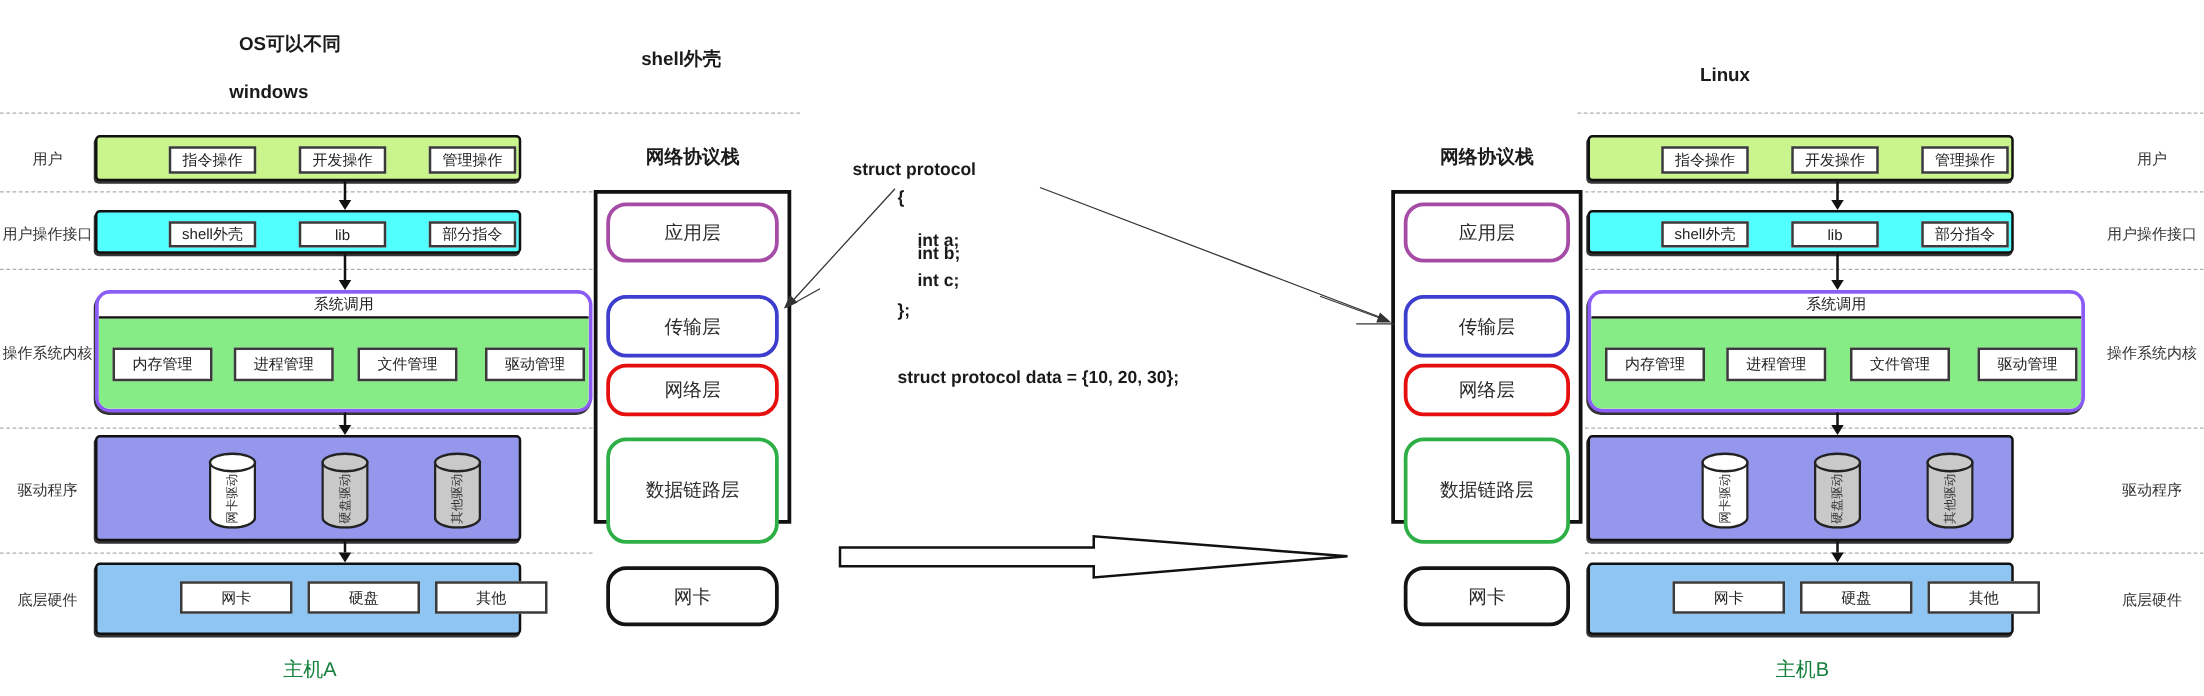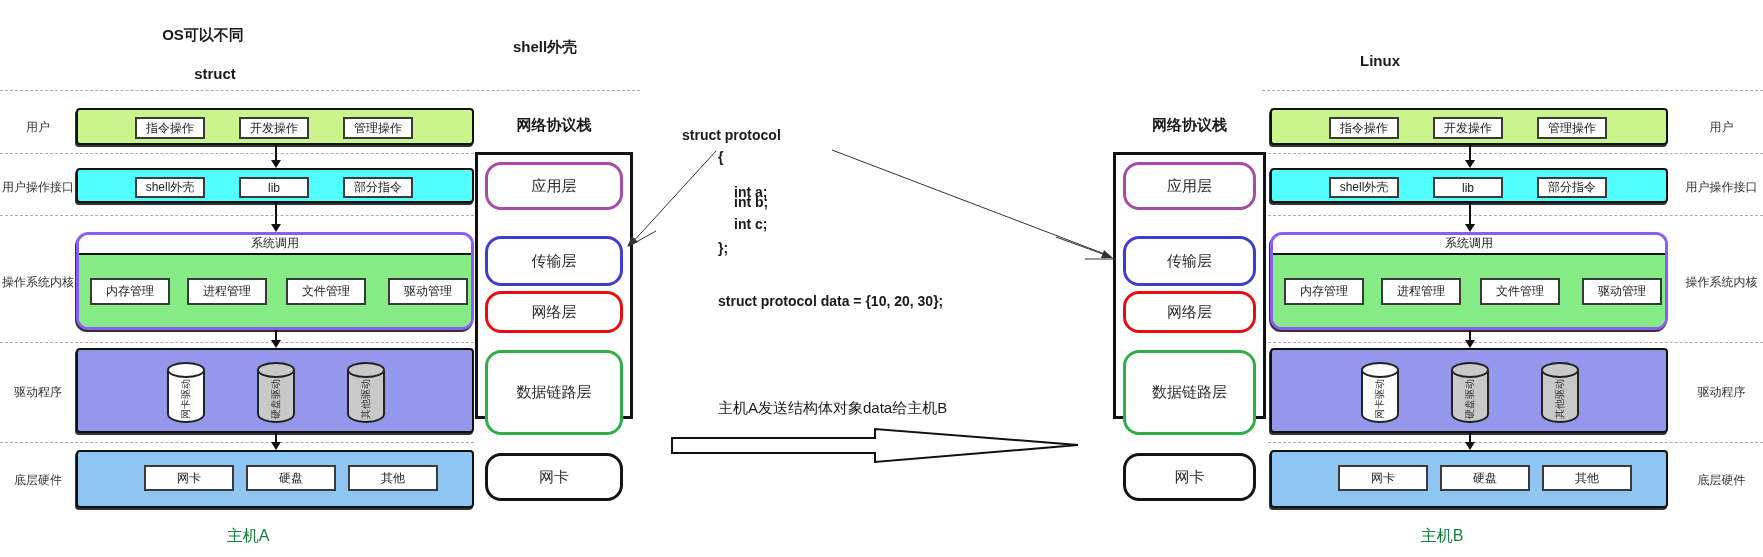--- a/index.html
+++ b/index.html
@@ -5,21 +5,21 @@
   html,body { margin:0; padding:0; background:#fff; }
   .canvas { position:relative; width:1763px; height:557px; background:#fff;
             font-family:"Liberation Sans","DejaVu Sans",sans-serif; color:#222; overflow:hidden; }
   .dash { position:absolute; height:0; border-top:1px dashed #adadad; z-index:0; }
   .title { position:absolute; font-size:15px; font-weight:600; text-align:center; color:#1a1a1a; z-index:4; white-space:nowrap; }
   .side-label { position:absolute; font-size:12px; color:#333; text-align:center; z-index:4; }
   .cn { position:absolute; font-size:15px; color:#1a1a1a; white-space:nowrap; z-index:4; }
   .code-line { position:absolute; font-size:14px; font-weight:600; color:#1a1a1a; white-space:pre; z-index:4; }
 
   .os-stack { position:absolute; top:108px; width:398px; height:440px; z-index:2; }
-  .bar { position:absolute; left:0; width:398px; border:2px solid #111; border-radius:4px;
+  .bar { position:absolute; left:0; width:341px; border:2px solid #111; border-radius:4px;
          box-sizing:border-box; box-shadow:-1px 2px 0 #333; }
   .bar.user   { top:0;     height:37px; }
   .bar.iface  { top:60px;  height:35px; }
   .bar.driver { top:240px; height:85px; }
   .bar.hw     { top:342px; height:58px; }
   .kernel { position:absolute; top:124px; left:0; width:398px; height:98px; background:#fff;
             border:3px solid #8b5cf6; border-radius:12px; box-sizing:border-box; overflow:hidden;
             box-shadow:-1px 2px 0 #333; }
   .kernel-header { height:18px; border-bottom:2px solid #111; text-align:center;
                    font-size:12px; line-height:17px; color:#222; background:#fff; }
@@ -58,22 +58,22 @@
   <div class="dash" style="top:90px;left:1262px;width:501px"></div>
   <div class="dash" style="top:153px;left:0;width:474px"></div>
   <div class="dash" style="top:153px;left:1268px;width:495px"></div>
   <div class="dash" style="top:215px;left:0;width:474px"></div>
   <div class="dash" style="top:215px;left:1268px;width:495px"></div>
   <div class="dash" style="top:342px;left:0;width:474px"></div>
   <div class="dash" style="top:342px;left:1268px;width:495px"></div>
   <div class="dash" style="top:442px;left:0;width:474px"></div>
   <div class="dash" style="top:442px;left:1268px;width:495px"></div>
 
-  <div class="title" style="left:118px;top:26px;width:170px">OS可以不同</div>
-  <div class="title" style="left:130px;top:65px;width:170px">struct</div>
+  <div class="title" style="left:147px;top:26px;width:170px">OS可以不同</div>
+  <div class="title" style="left:130px;top:65px;width:170px">windows</div>
   <div class="title" style="left:455px;top:38px;width:180px">shell外壳</div>
   <div class="title" style="left:1290px;top:52px;width:180px">Linux</div>
   <div class="title" style="left:475px;top:116px;width:158px">网络协议栈</div>
   <div class="title" style="left:1113px;top:116px;width:153px">网络协议栈</div>
 
   <div class="side-label" style="left:0;top:119px;width:76px">用户</div>
   <div class="side-label" style="left:0;top:179px;width:76px">用户操作接口</div>
   <div class="side-label" style="left:0;top:274px;width:76px">操作系统内核</div>
   <div class="side-label" style="left:0;top:384px;width:76px">驱动程序</div>
   <div class="side-label" style="left:0;top:472px;width:76px">底层硬件</div>
@@ -186,21 +186,20 @@
     <div class="host-label">主机B</div>
   </div>
 
   <div class="code-line" style="left:682px;top:127px">struct protocol</div>
   <div class="code-line" style="left:718px;top:149px">{</div>
   <div class="code-line" style="left:734px;top:184px">int a;</div>
   <div class="code-line" style="left:734px;top:194px">int b;</div>
   <div class="code-line" style="left:734px;top:216px">int c;</div>
   <div class="code-line" style="left:718px;top:240px">};</div>
   <div class="code-line" style="left:718px;top:293px">struct protocol data = {10, 20, 30};</div>
-  <div class="cn" style="left:718px;top:399px">主机A发送结构体对象data给主机B</div>
 
   <svg class="overlay" width="1763" height="557" viewBox="0 0 1763 557">
     <line x1="716" y1="151" x2="631" y2="244" stroke="#333" stroke-width="1"></line>
     <line x1="656" y1="231" x2="629" y2="246" stroke="#333" stroke-width="1"></line>
     <polygon points="627,247 632,236 638,242" fill="#333"></polygon>
     <line x1="832" y1="150" x2="1110" y2="256" stroke="#333" stroke-width="1"></line>
     <line x1="1056" y1="237" x2="1111" y2="257" stroke="#333" stroke-width="1"></line>
     <line x1="1085" y1="259" x2="1116" y2="259" stroke="#333" stroke-width="1"></line>
     <polygon points="1113,258 1101,258 1104,250" fill="#333"></polygon>
     <polygon points="672,438 875,438 875,429 1078,445 875,462 875,453 672,453" fill="#ffffff" stroke="#111" stroke-width="2"></polygon>

